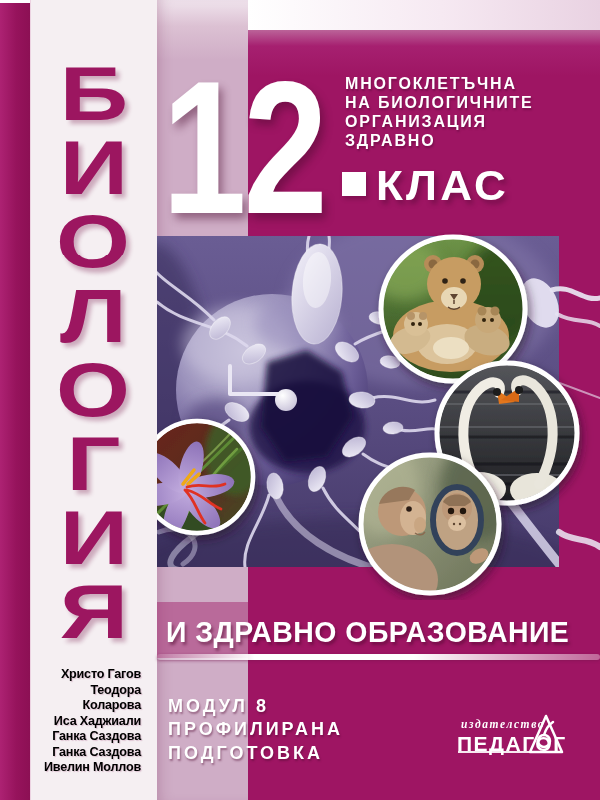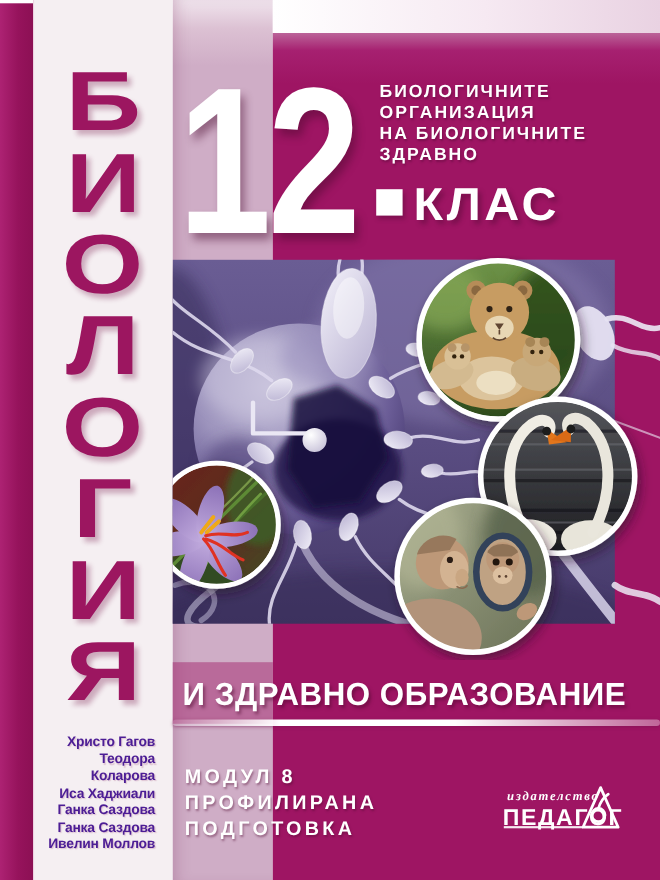--- a/index.html
+++ b/index.html
@@ -41,21 +41,21 @@
     letter-spacing:3px;color:#ffffff;transform:scaleX(1.05);transform-origin:left top;
     text-shadow:3px 4px 5px rgba(70,8,45,.4);}
   
   .subtitle{left:345px;top:74px;color:#ffffff;font-weight:700;font-size:16px;
     line-height:19px;letter-spacing:1.8px;text-shadow:1px 2px 2px rgba(70,8,45,.4);}
   
   .banner-text{left:166px;top:618px;font-size:29px;line-height:1;font-weight:800;
     letter-spacing:.5px;color:#ffffff;transform:scaleX(.98);transform-origin:left top;
     text-shadow:2px 3px 3px rgba(80,10,48,.5);}
   
-  .authors{left:30px;top:667px;width:111px;text-align:right;color:#4c1d95;
+  .authors{left:30px;top:667px;width:111px;text-align:right;color:#000000;
     font-size:12.6px;line-height:15.5px;font-weight:bold;letter-spacing:-.2px;
     text-shadow:1px 1px 1px rgba(150,60,110,.25);}
   
   .module{left:168px;top:695px;color:#ffffff;font-weight:800;font-size:18px;
     line-height:23.3px;letter-spacing:3px;text-shadow:1px 2px 2px rgba(80,10,48,.45);}
   
   .pub-imprint{left:461px;top:718px;color:#ffffff;font-family:"Liberation Serif",serif;
     font-style:italic;font-weight:bold;font-size:11.5px;letter-spacing:1.6px;}
   .pub-name{left:457px;top:732px;color:#ffffff;font-weight:800;font-size:21px;
     letter-spacing:1.5px;}
@@ -83,23 +83,23 @@
     <span>Г</span>
     <span>И</span>
     <span>Я</span>
   </div>
 
   <div class="abs grade-number">12</div>
   <div class="abs grade-square"></div>
   <div class="abs grade-word">КЛАС</div>
 
   <div class="abs subtitle">
-    <div>БИОЛОГИЧНИТЕ</div>
+    <div>МНОГОКЛЕТЪЧНА</div>
+    <div>НА БИОЛОГИЧНИТЕ</div>
     <div>ОРГАНИЗАЦИЯ</div>
-    <div>НА БИОЛОГИЧНИТЕ</div>
     <div>ЗДРАВНО</div>
   </div>
 
   <svg class="abs art" width="443" height="368" viewBox="0 0 443 368">
     <defs>
       <clipPath id="scene">
           <rect x="0" y="4" width="402" height="331"></rect>
         </clipPath>
       <clipPath id="clipLions">
           <circle cx="296" cy="77" r="70"></circle>

